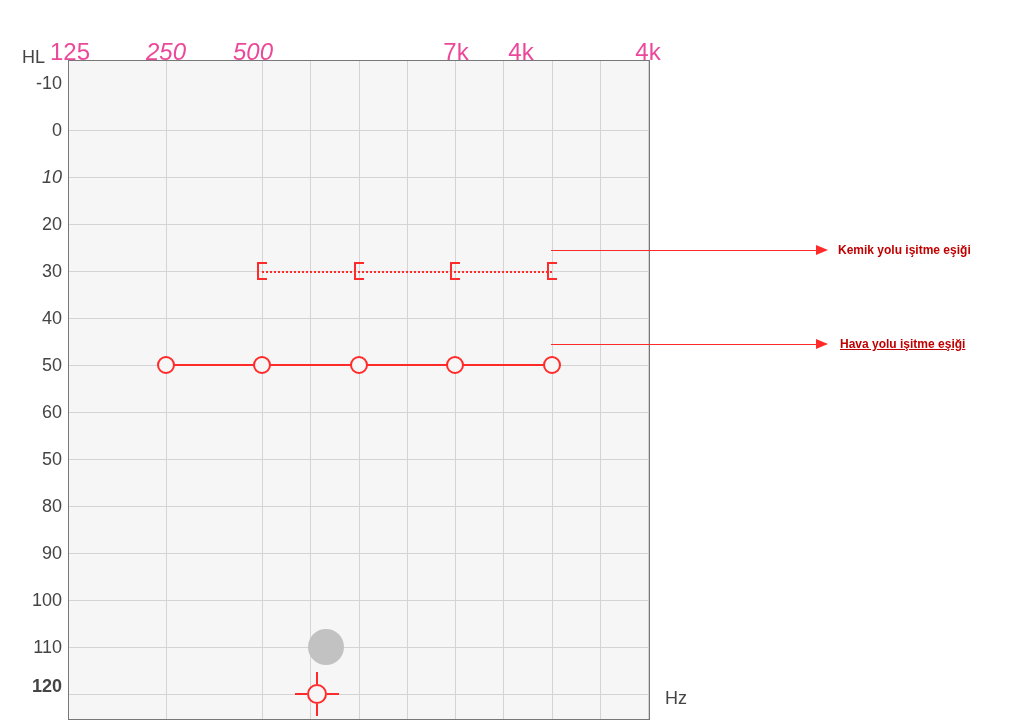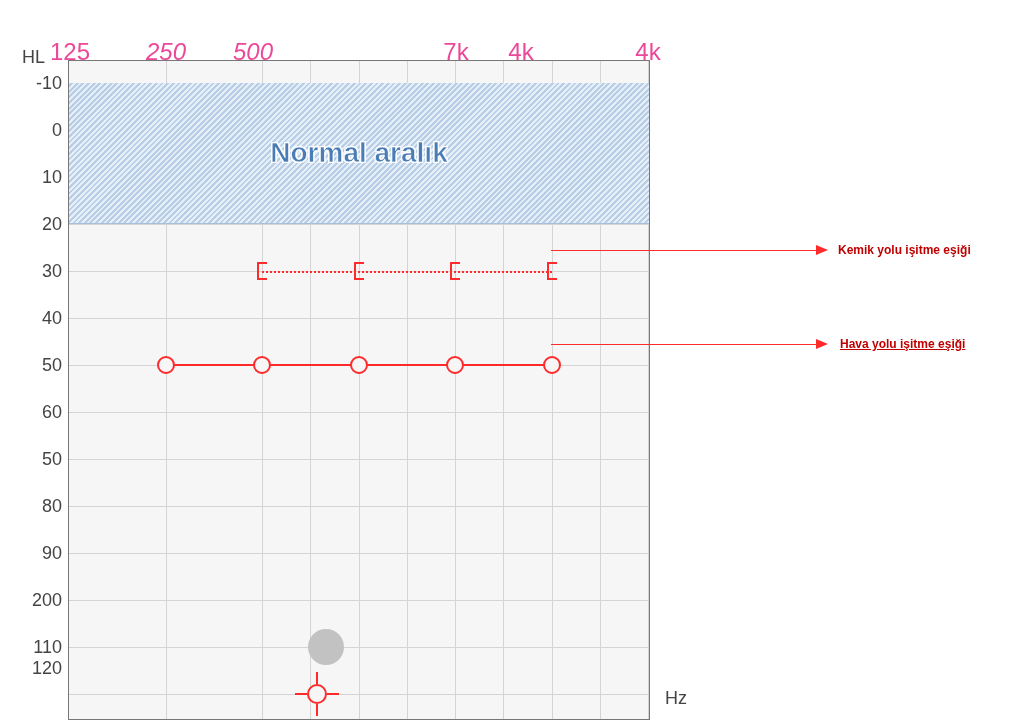--- a/index.html
+++ b/index.html
@@ -170,32 +170,32 @@
 </style>
 </head>
 <body>
 
 <div class="frame">
 
   <span class="y-label" style="left:12px; top:27px;">HL</span>
 
   <span class="y-tick" style="top:63px;">-10</span>
   <span class="y-tick" style="top:110px;">0</span>
-  <span class="y-tick" style="top:157px;">10</span>
+  <span class="y-tick" style="top:157px;font-style:italic;">10</span>
   <span class="y-tick" style="top:204px;">20</span>
   <span class="y-tick" style="top:251px;">30</span>
   <span class="y-tick" style="top:298px;">40</span>
   <span class="y-tick" style="top:345px;">50</span>
   <span class="y-tick" style="top:392px;">60</span>
   <span class="y-tick" style="top:439px;">50</span>
   <span class="y-tick" style="top:486px;">80</span>
   <span class="y-tick" style="top:533px;">90</span>
-  <span class="y-tick" style="top:580px;">200</span>
+  <span class="y-tick" style="top:580px;">100</span>
   <span class="y-tick" style="top:627px;">110</span>
-  <span class="y-tick" style="top:648px;">120</span>
+  <span class="y-tick" style="top:666px;font-weight:bold;">120</span>
 
   <span class="x-tick-major" style="left:60px;">125</span>
   <span class="x-tick-major" style="left:156px;font-style:italic;">250</span>
   <span class="x-tick-major" style="left:243px;font-style:italic;">500</span>
   <span class="x-tick-major" style="left:349px;margin-top:22px;">1k</span>
   <span class="x-tick-major" style="left:446px;">7k</span>
   <span class="x-tick-major" style="left:511px;">4k</span>
   <span class="x-tick-major" style="left:638px;">4k</span>
 
   <div class="chart-area">
@@ -219,23 +219,20 @@
     <div class="h-grid" style="top:257px;"></div>
     <div class="h-grid" style="top:304px;"></div>
     <div class="h-grid" style="top:351px;"></div>
     <div class="h-grid" style="top:398px;"></div>
     <div class="h-grid" style="top:445px;"></div>
     <div class="h-grid" style="top:492px;"></div>
     <div class="h-grid" style="top:539px;"></div>
     <div class="h-grid" style="top:586px;"></div>
     <div class="h-grid" style="top:633px;"></div>
 
-    <div class="normal-band" style="top:22px; height:141px;">
-      <span class="normal-label">Normal aralık</span>
-    </div>
 
     <div class="line-dotted" style="left:193px; width:290px; top:210px;"></div>
 
     <div class="bracket" style="left:193px; top:210px;"></div>
     <div class="bracket" style="left:290px; top:210px;"></div>
     <div class="bracket" style="left:386px; top:210px;"></div>
     <div class="bracket" style="left:483px; top:210px;"></div>
 
     <div class="line-solid" style="left:97px; width:386px; top:303px;"></div>
 

